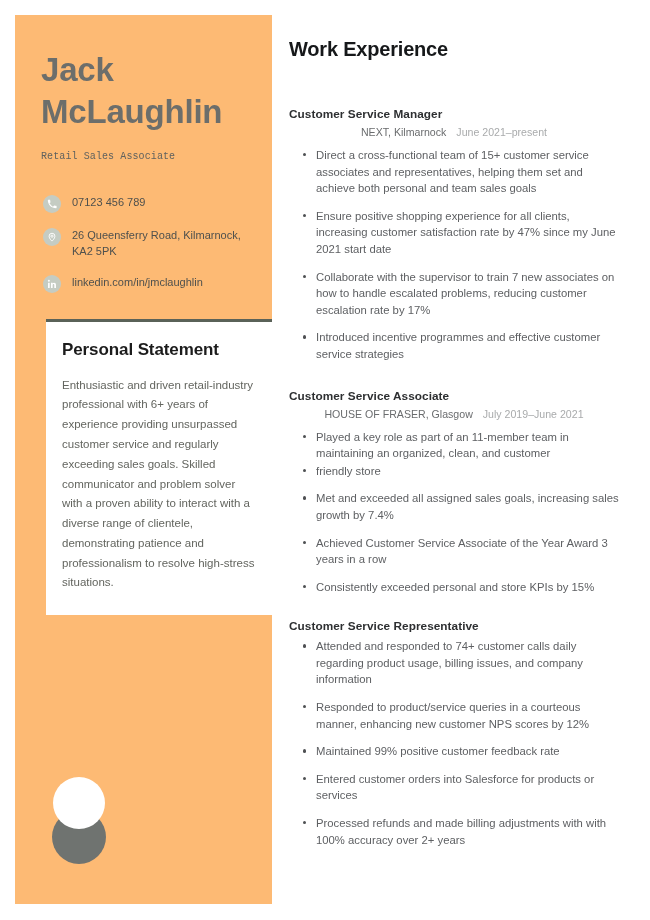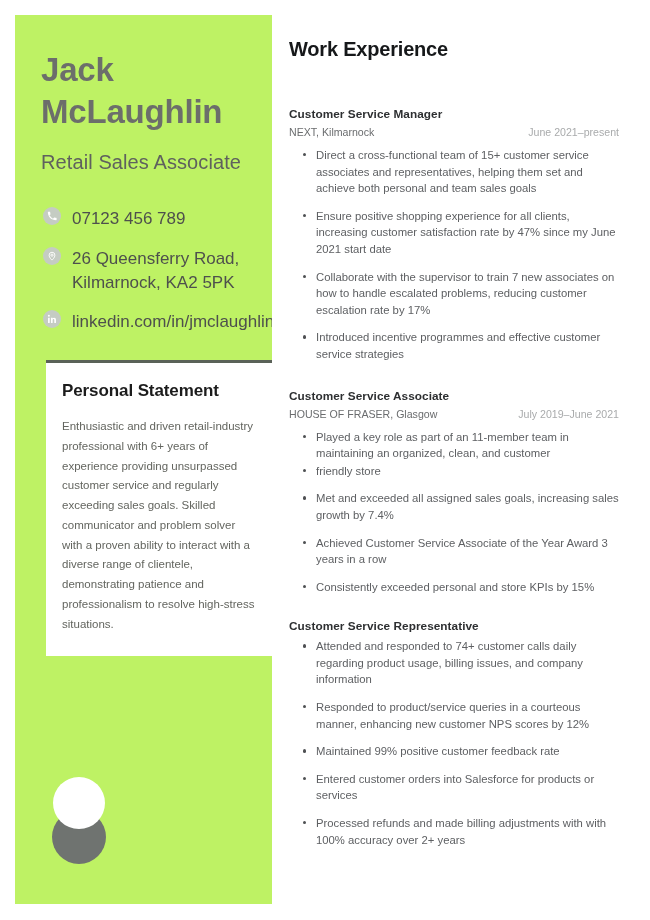--- a/index.html
+++ b/index.html
@@ -15,39 +15,40 @@
     -webkit-font-smoothing: antialiased;
   }
 
   
   #sidebar {
     position: absolute;
     left: 15px;
     top: 15px;
     width: 257px;
     height: 889px;
-    background: #bef264;
+    background: #fdba74;
     overflow: hidden;
   }
 
   #name-block {
     padding: 34px 26px 0 26px;
   }
   .name-line {
     font-size: 33px;
     font-weight: bold;
     color: #6c6e6b;
     line-height: 1.28;
     letter-spacing: -0.2px;
   }
   #job-title-sub {
     margin: 18px 0 0 26px;
-    font-size: 20px;
+    font-size: 10px;
     color: #5f615e;
     letter-spacing: 0.1px;
+    font-family: Liberation Mono, monospace;
   }
 
   
   #contact-list {
     margin: 32px 0 0 0;
     padding: 0 20px 0 28px;
     list-style: none;
   }
   .contact-item {
     display: flex;
@@ -61,21 +62,21 @@
     border-radius: 50%;
     background: #c5ccc3;
     display: flex;
     align-items: center;
     justify-content: center;
     margin-top: 1px;
   }
   .contact-icon svg { display: block; }
   .contact-text {
     margin-left: 11px;
-    font-size: 17px;
+    font-size: 11px;
     color: #4e504d;
     line-height: 1.42;
     padding-top: 1px;
   }
 
   
   #statement-wrap {
     margin: 26px 23px 0 16px;
   }
   #statement-rule {
@@ -149,21 +150,21 @@
   .job { margin-bottom: 20px; }
   .job-title {
     font-size: 11.8px;
     font-weight: bold;
     color: #2d2f31;
     margin-bottom: 5px;
     letter-spacing: 0.05px;
   }
   .job-meta {
     display: flex;
-    justify-content: space-between;
+    justify-content: center;
     align-items: baseline;
     margin-bottom: 9px;
   }
   .job-org {
     font-size: 10.6px;
     color: #6a6c6e;
   }
   .job-date {
     font-size: 10.6px;
     color: #a9abac;

